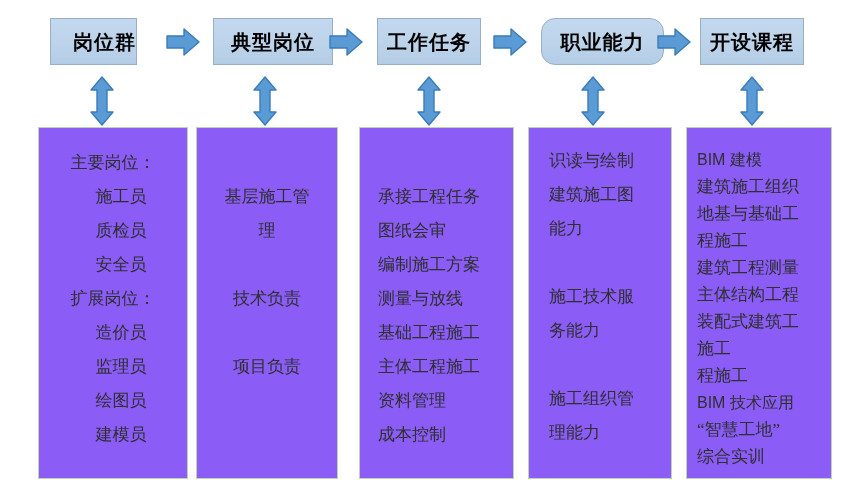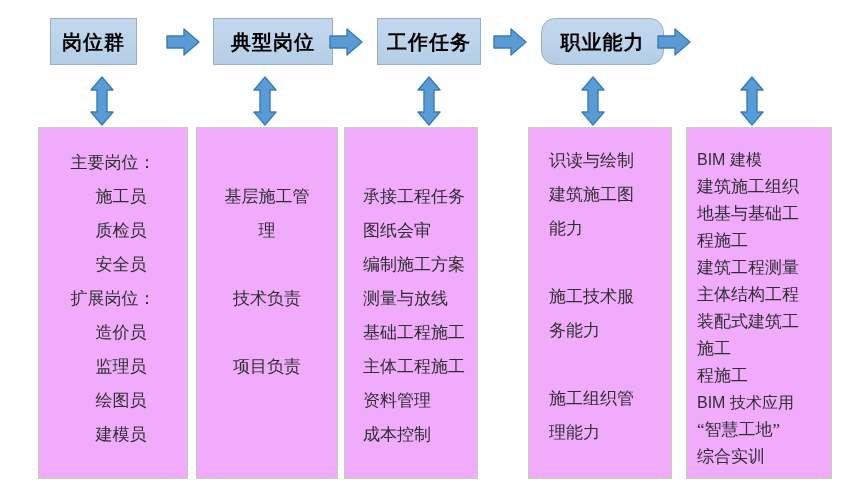--- a/index.html
+++ b/index.html
@@ -55,21 +55,21 @@
     top: 76px;
     width: 26px;
     height: 50px;
   }
 
   
   .body-box {
     position: absolute;
     top: 127px;
     height: 352px;
-    background: #f0abfc;
+    background: #8b5cf6;
     border: 1px solid #c0d3ab;
     box-sizing: border-box;
     color: #2f2f2f;
     font-size: 17px;
     line-height: 34px;
     overflow: hidden;
   }
   .body-inner {
     padding: 18px 8px 0 8px;
   }
@@ -115,21 +115,21 @@
   .align-dense .ln.sans {
     font-family: "Liberation Sans", "DejaVu Sans", sans-serif;
     font-size: 16px;
   }
 </style>
 </head>
 <body>
 
 <div id="diagram">
 
-  <div class="head-box" style="left:50px; width:87px;">
+  <div class="head-box" style="left:50px; width:87px;justify-content:flex-end;">
     <span>岗位群</span>
   </div>
 
   <div class="h-arrow" style="left:166px;">
     <svg viewBox="0 0 34 30" width="34" height="30" aria-hidden="true">
       <polygon points="1,9 18,9 18,2 33,15 18,28 18,21 1,21" fill="#5b9bd5" stroke="#3a7cb8" stroke-width="1.4" stroke-linejoin="round"></polygon>
     </svg>
   </div>
 
   <div class="v-arrow" style="left:89px;">
@@ -191,21 +191,21 @@
       <polygon points="1,9 18,9 18,2 33,15 18,28 18,21 1,21" fill="#5b9bd5" stroke="#3a7cb8" stroke-width="1.4" stroke-linejoin="round"></polygon>
     </svg>
   </div>
 
   <div class="v-arrow" style="left:416px;">
     <svg viewBox="0 0 26 50" width="26" height="50" aria-hidden="true">
       <polygon points="13,1 24,14 18,14 18,36 24,36 13,49 2,36 8,36 8,14 2,14" fill="#5b9bd5" stroke="#3a7cb8" stroke-width="1.4" stroke-linejoin="round"></polygon>
     </svg>
   </div>
 
-  <div class="body-box align-left" style="left:344px; width:134px;">
+  <div class="body-box align-left" style="left:359px; width:155px;">
     <div class="body-inner" style="padding-top:52px;">
       <div class="ln">承接工程任务</div>
       <div class="ln">图纸会审</div>
       <div class="ln">编制施工方案</div>
       <div class="ln">测量与放线</div>
       <div class="ln">基础工程施工</div>
       <div class="ln">主体工程施工</div>
       <div class="ln">资料管理</div>
       <div class="ln">成本控制</div>
     </div>
@@ -239,20 +239,23 @@
         <div class="ln last">务能力</div>
       </div>
       <div class="cap">
         <div class="ln">施工组织管</div>
         <div class="ln last">理能力</div>
       </div>
 
     </div>
   </div>
 
+  <div class="head-box" style="left:700px; width:104px;">
+    <span>开设课程</span>
+  </div>
 
   <div class="v-arrow" style="left:739px;">
     <svg viewBox="0 0 26 50" width="26" height="50" aria-hidden="true">
       <polygon points="13,1 24,14 18,14 18,36 24,36 13,49 2,36 8,36 8,14 2,14" fill="#5b9bd5" stroke="#3a7cb8" stroke-width="1.4" stroke-linejoin="round"></polygon>
     </svg>
   </div>
 
   <div class="body-box align-dense" style="left:686px; width:146px;">
     <div class="body-inner">
       <div class="ln sans">BIM 建模</div>

